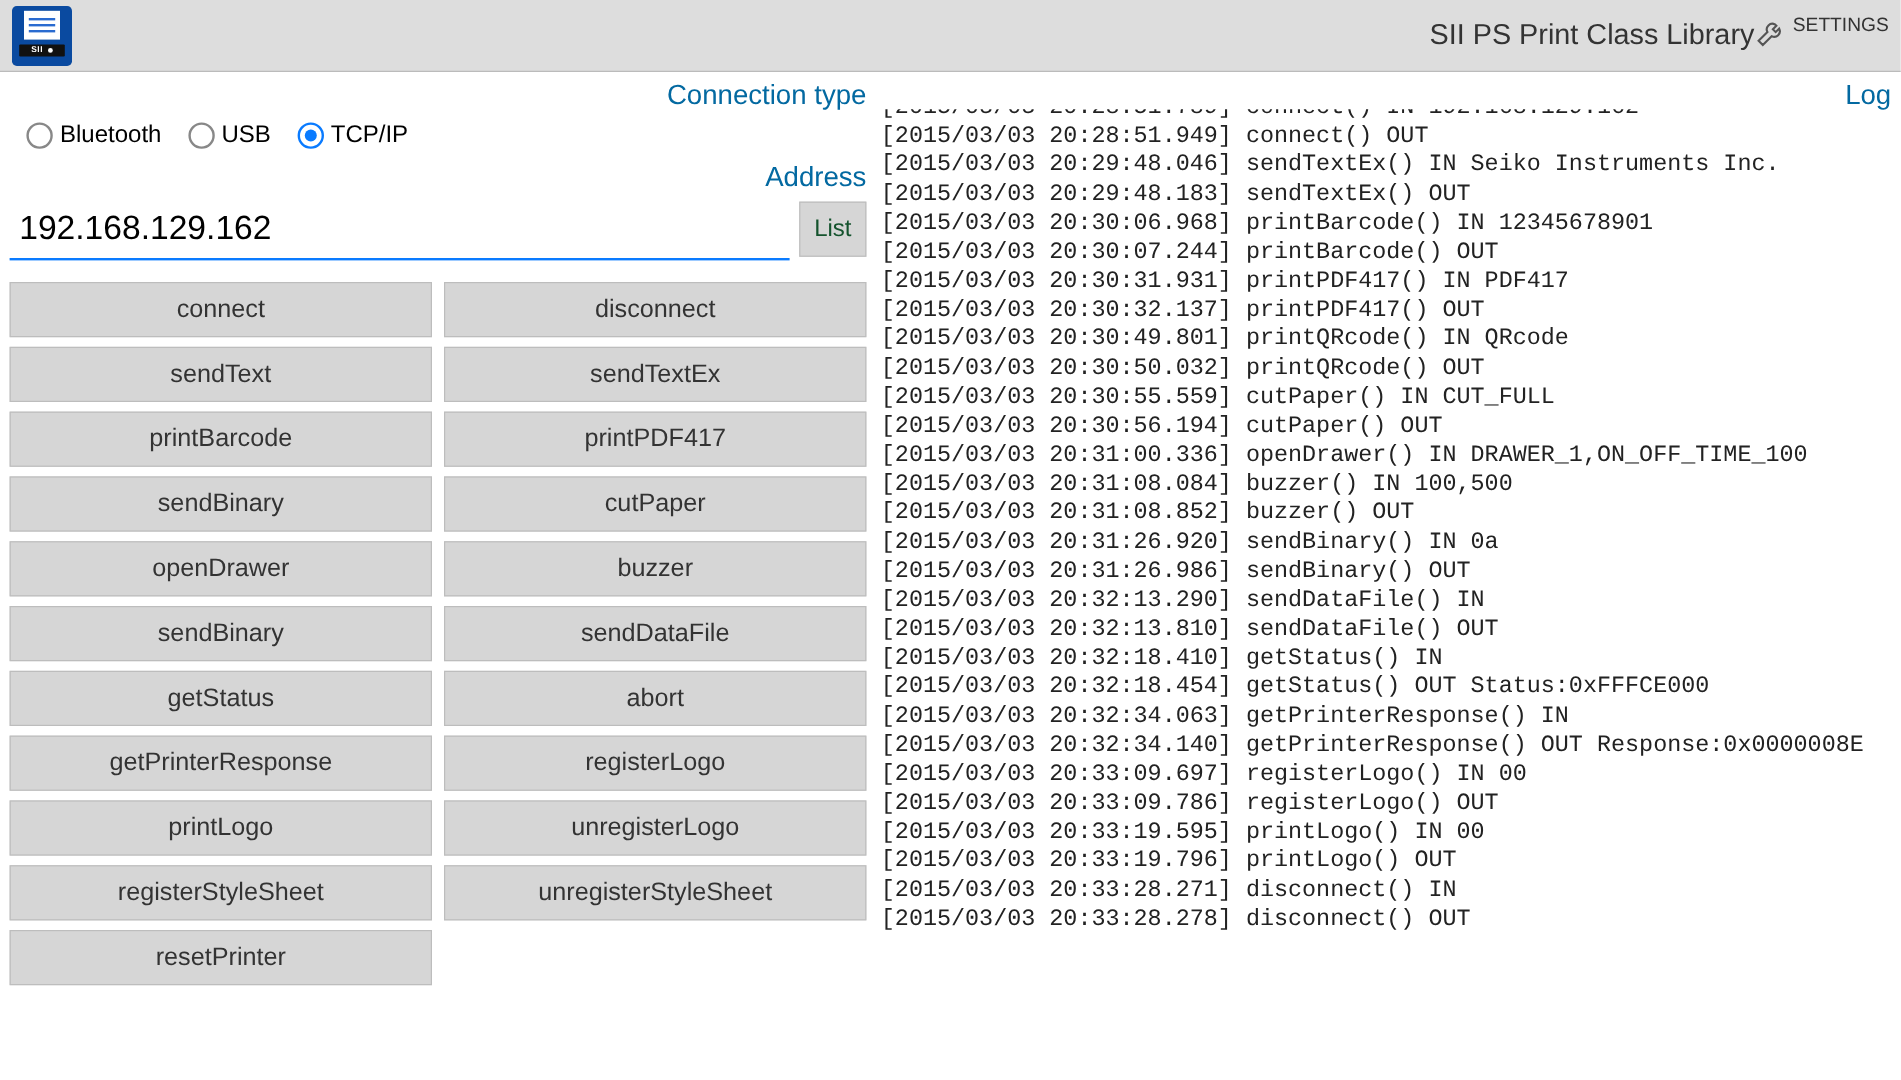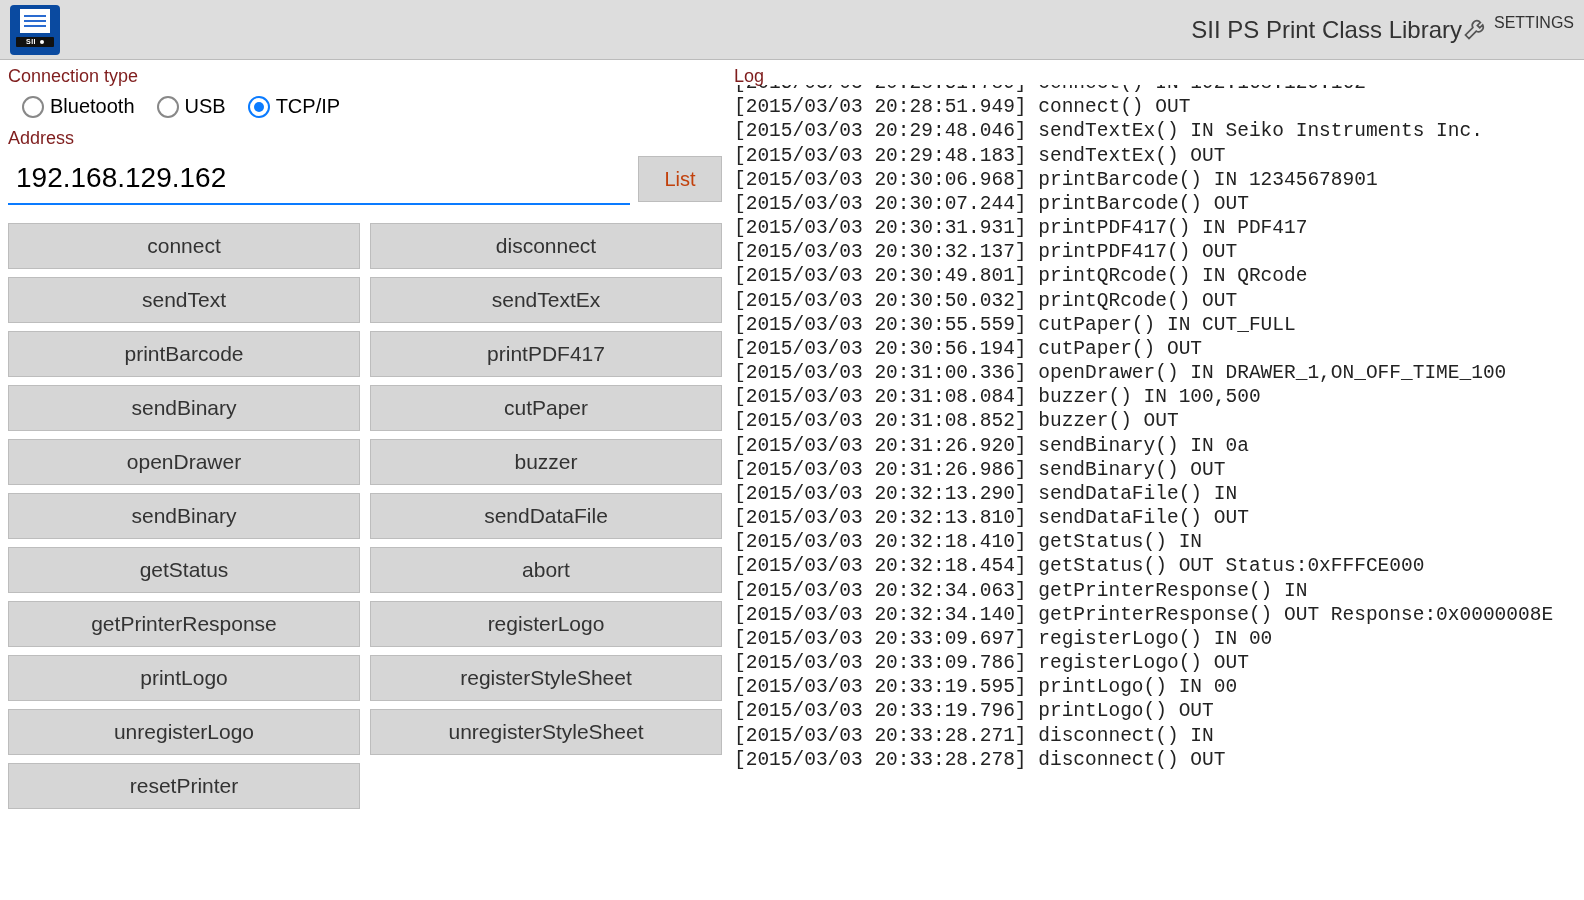--- a/index.html
+++ b/index.html
@@ -49,23 +49,24 @@
       padding: 6px 8px 8px 8px;
       display: flex; flex-direction: column;
     }
     .right-panel {
       flex: 1;
       padding: 6px 8px 8px 4px;
       display: flex; flex-direction: column;
       overflow: hidden;
     }
     .section-label {
-      color: #7f1d1d;
-      font-size: 18px;
+      color: #0369a1;
+      font-size: 23px;
       margin-bottom: 2px;
+      text-align: right;
     }
     .radio-row {
       display: flex; gap: 22px; align-items: flex-start;
       padding: 6px 10px 10px 14px;
       font-size: 20px;
     }
     .radio-opt { display: flex; align-items: center; gap: 6px; cursor: pointer; }
     .radio-outer {
       width: 22px; height: 22px; border-radius: 50%;
       border: 2px solid #888;
@@ -76,23 +77,23 @@
     .radio-opt.selected .radio-inner { background: #0a7bff; }
     
     .address-row { display: flex; align-items: center; gap: 8px; margin-top: 2px; }
     .address-input {
       flex: 1; height: 52px;
       border: none; border-bottom: 2px solid #0a7bff;
       font-size: 28px; padding: 0 8px;
       outline: none; background: transparent;
     }
     .list-btn {
-      width: 84px; height: 46px;
+      width: 56px; height: 46px;
       background: #d6d6d6; border: 1px solid #bdbdbd;
-      font-size: 20px; color: #c2410c;
+      font-size: 20px; color: #14532d;
       display: flex; align-items: center; justify-content: center;
       cursor: pointer;
     }
     
     .button-grid {
       margin-top: 18px;
       display: grid;
       grid-template-columns: 1fr 1fr;
       gap: 8px 10px;
     }
@@ -185,22 +186,22 @@
         <div class="api-btn">cutPaper</div>
         <div class="api-btn">openDrawer</div>
         <div class="api-btn">buzzer</div>
         <div class="api-btn">sendBinary</div>
         <div class="api-btn">sendDataFile</div>
         <div class="api-btn">getStatus</div>
         <div class="api-btn">abort</div>
         <div class="api-btn">getPrinterResponse</div>
         <div class="api-btn">registerLogo</div>
         <div class="api-btn">printLogo</div>
+        <div class="api-btn">unregisterLogo</div>
         <div class="api-btn">registerStyleSheet</div>
-        <div class="api-btn">unregisterLogo</div>
         <div class="api-btn">unregisterStyleSheet</div>
         <div class="api-btn">resetPrinter</div>
       </div>
   </div>
 
   <div class="right-panel">
     <div class="section-label">Log</div>
     <div class="log-area" id="log-area">
         <div class="log-line cut">[2015/03/03 20:28:51.789] connect() IN 192.168.129.162</div>
         <div class="log-line">[2015/03/03 20:28:51.949] connect() OUT</div>

